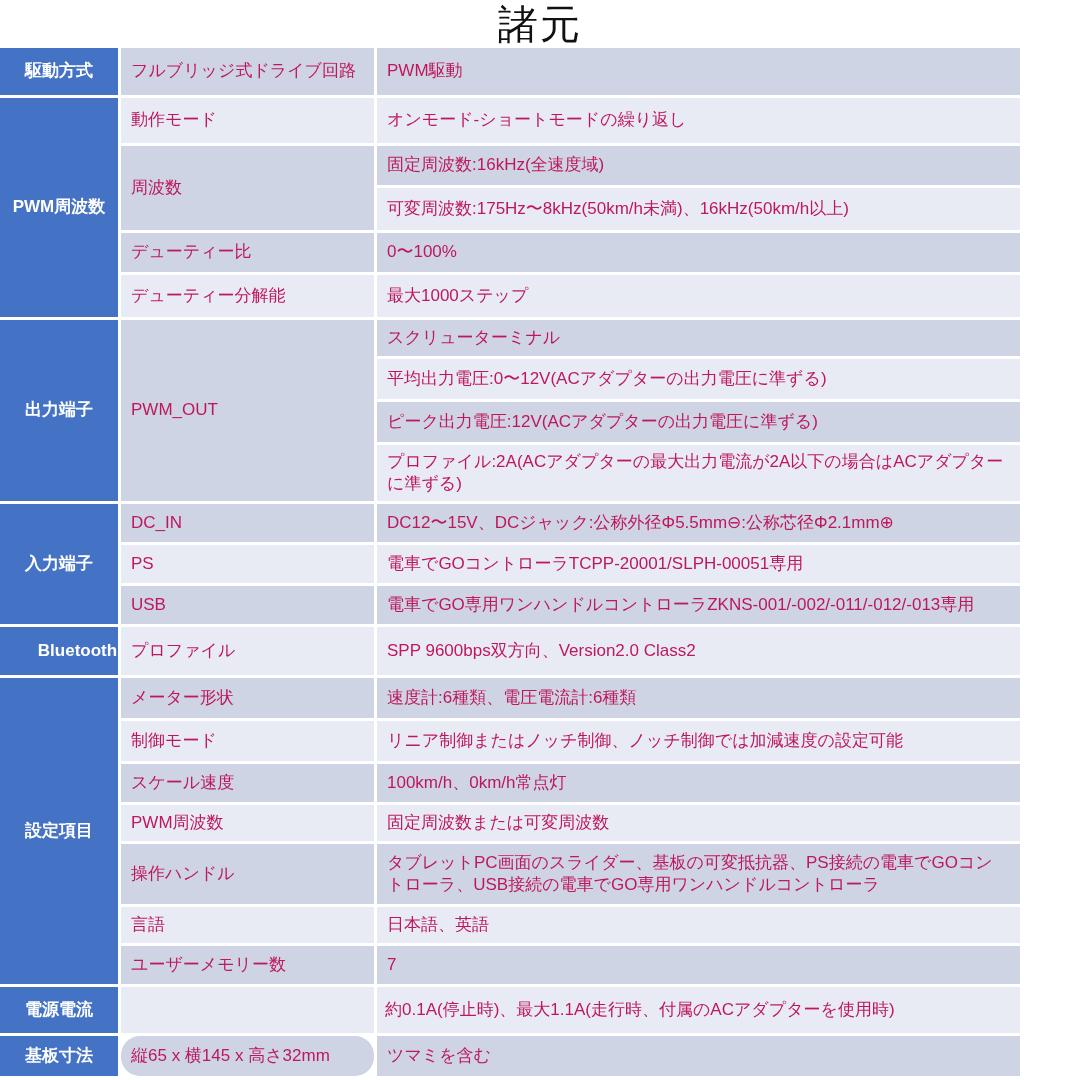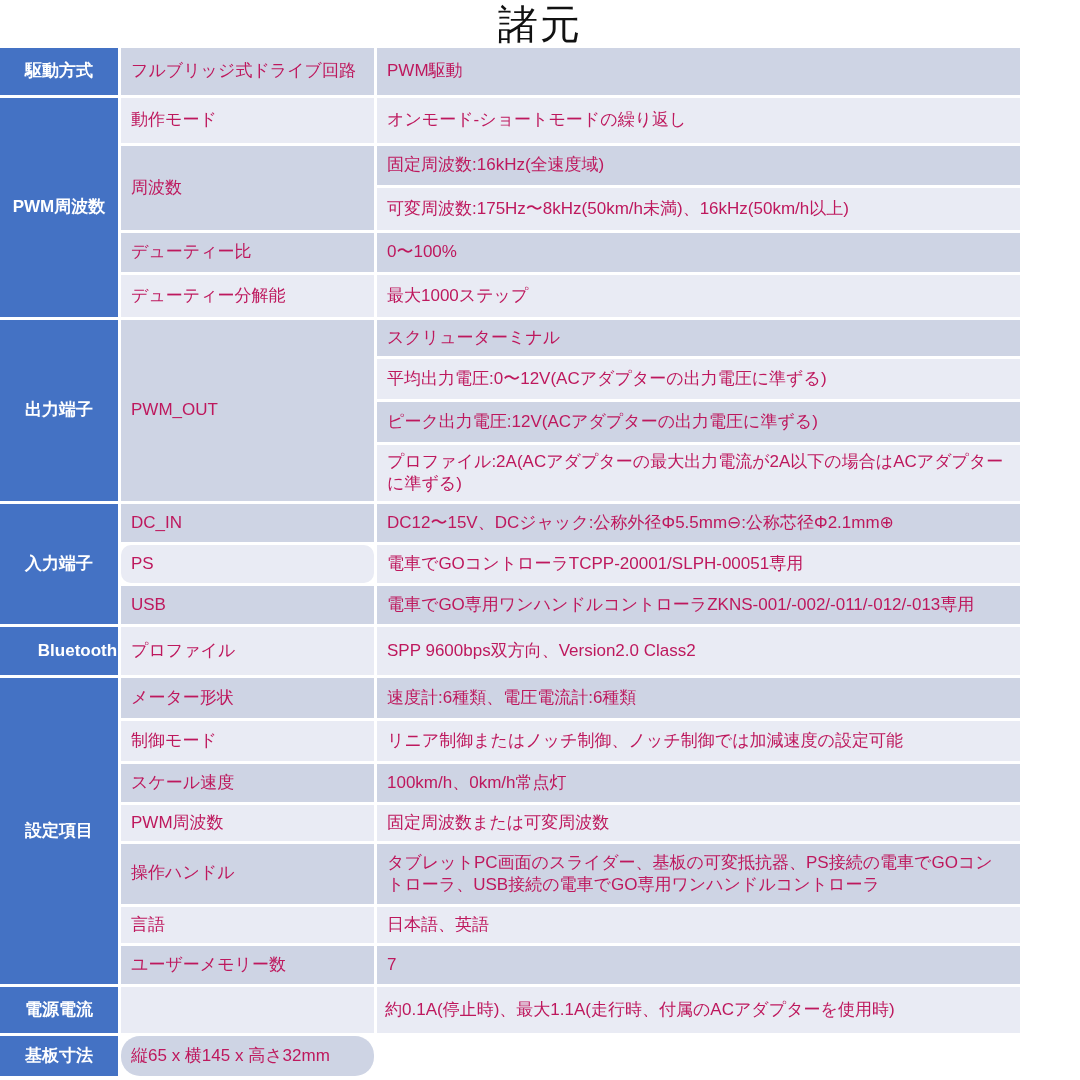--- a/index.html
+++ b/index.html
@@ -60,40 +60,41 @@
     <div class="cell band-light" style="grid-area: 6 / 3 / span 1;">最大1000ステップ</div>
     <div class="cell cat" style="grid-area: 7 / 1 / span 4;">出力端子</div>
     <div class="cell band-dark" style="grid-area: 7 / 2 / span 4;">PWM_OUT</div>
     <div class="cell band-dark" style="grid-area: 7 / 3 / span 1;">スクリューターミナル</div>
     <div class="cell band-light" style="grid-area: 8 / 3 / span 1;">平均出力電圧:0〜12V(ACアダプターの出力電圧に準ずる)</div>
     <div class="cell band-dark" style="grid-area: 9 / 3 / span 1;">ピーク出力電圧:12V(ACアダプターの出力電圧に準ずる)</div>
     <div class="cell band-light" style="grid-area: 10 / 3 / span 1;">プロファイル:2A(ACアダプターの最大出力電流が2A以下の場合はACアダプターに準ずる)</div>
     <div class="cell cat" style="grid-area: 11 / 1 / span 3;">入力端子</div>
     <div class="cell band-dark" style="grid-area: 11 / 2 / span 1;">DC_IN</div>
     <div class="cell band-dark" style="grid-area: 11 / 3 / span 1;">DC12〜15V、DCジャック:公称外径Φ5.5mm⊖:公称芯径Φ2.1mm⊕</div>
-    <div class="cell band-light" style="grid-area: 12 / 2 / span 1; border-radius: 10px;">PS</div>
+    <div class="cell band-light" style="grid-area: 12 / 2 / span 1;">PS</div>
     <div class="cell band-light" style="grid-area: 12 / 3 / span 1;">電車でGOコントローラTCPP-20001/SLPH-00051専用</div>
     <div class="cell band-dark" style="grid-area: 13 / 2 / span 1;">USB</div>
     <div class="cell band-dark" style="grid-area: 13 / 3 / span 1;">電車でGO専用ワンハンドルコントローラZKNS-001/-002/-011/-012/-013専用</div>
     <div class="cell cat" style="grid-area: 14 / 1 / span 1; padding-left: 41px;">Bluetooth</div>
     <div class="cell band-light" style="grid-area: 14 / 2 / span 1;">プロファイル</div>
     <div class="cell band-light" style="grid-area: 14 / 3 / span 1;">SPP 9600bps双方向、Version2.0 Class2</div>
     <div class="cell cat" style="grid-area: 15 / 1 / span 7;">設定項目</div>
     <div class="cell band-dark" style="grid-area: 15 / 2 / span 1;">メーター形状</div>
     <div class="cell band-dark" style="grid-area: 15 / 3 / span 1;">速度計:6種類、電圧電流計:6種類</div>
     <div class="cell band-light" style="grid-area: 16 / 2 / span 1;">制御モード</div>
     <div class="cell band-light" style="grid-area: 16 / 3 / span 1;">リニア制御またはノッチ制御、ノッチ制御では加減速度の設定可能</div>
     <div class="cell band-dark" style="grid-area: 17 / 2 / span 1;">スケール速度</div>
     <div class="cell band-dark" style="grid-area: 17 / 3 / span 1;">100km/h、0km/h常点灯</div>
     <div class="cell band-light" style="grid-area: 18 / 2 / span 1;">PWM周波数</div>
     <div class="cell band-light" style="grid-area: 18 / 3 / span 1;">固定周波数または可変周波数</div>
-    <div class="cell band-dark" style="grid-area: 19 / 2 / span 1; font-family: Liberation Mono, monospace;">操作ハンドル</div>
+    <div class="cell band-dark" style="grid-area: 19 / 2 / span 1;">操作ハンドル</div>
     <div class="cell band-dark" style="grid-area: 19 / 3 / span 1;">タブレットPC画面のスライダー、基板の可変抵抗器、PS接続の電車でGOコントローラ、USB接続の電車でGO専用ワンハンドルコントローラ</div>
     <div class="cell band-light" style="grid-area: 20 / 2 / span 1;">言語</div>
     <div class="cell band-light" style="grid-area: 20 / 3 / span 1;">日本語、英語</div>
     <div class="cell band-dark" style="grid-area: 21 / 2 / span 1;">ユーザーメモリー数</div>
     <div class="cell band-dark" style="grid-area: 21 / 3 / span 1;">7</div>
     <div class="cell cat" style="grid-area: 22 / 1 / span 1;">電源電流</div>
     <div class="cell band-light" style="grid-area: 22 / 2 / span 1;"></div>
     <div class="cell band-light" style="grid-area: 22 / 3 / span 1; padding-left: 8px;">約0.1A(停止時)、最大1.1A(走行時、付属のACアダプターを使用時)</div>
     <div class="cell cat" style="grid-area: 23 / 1 / span 1;">基板寸法</div>
     <div class="cell band-dark" style="grid-area: 23 / 2 / span 1; border-radius: 19px;">縦65 x 横145 x 高さ32mm</div>
+    <div class="cell band-dark" style="grid-area: 23 / 3 / span 1;">ツマミを含む</div>
   </div>
 
 </body></html>

